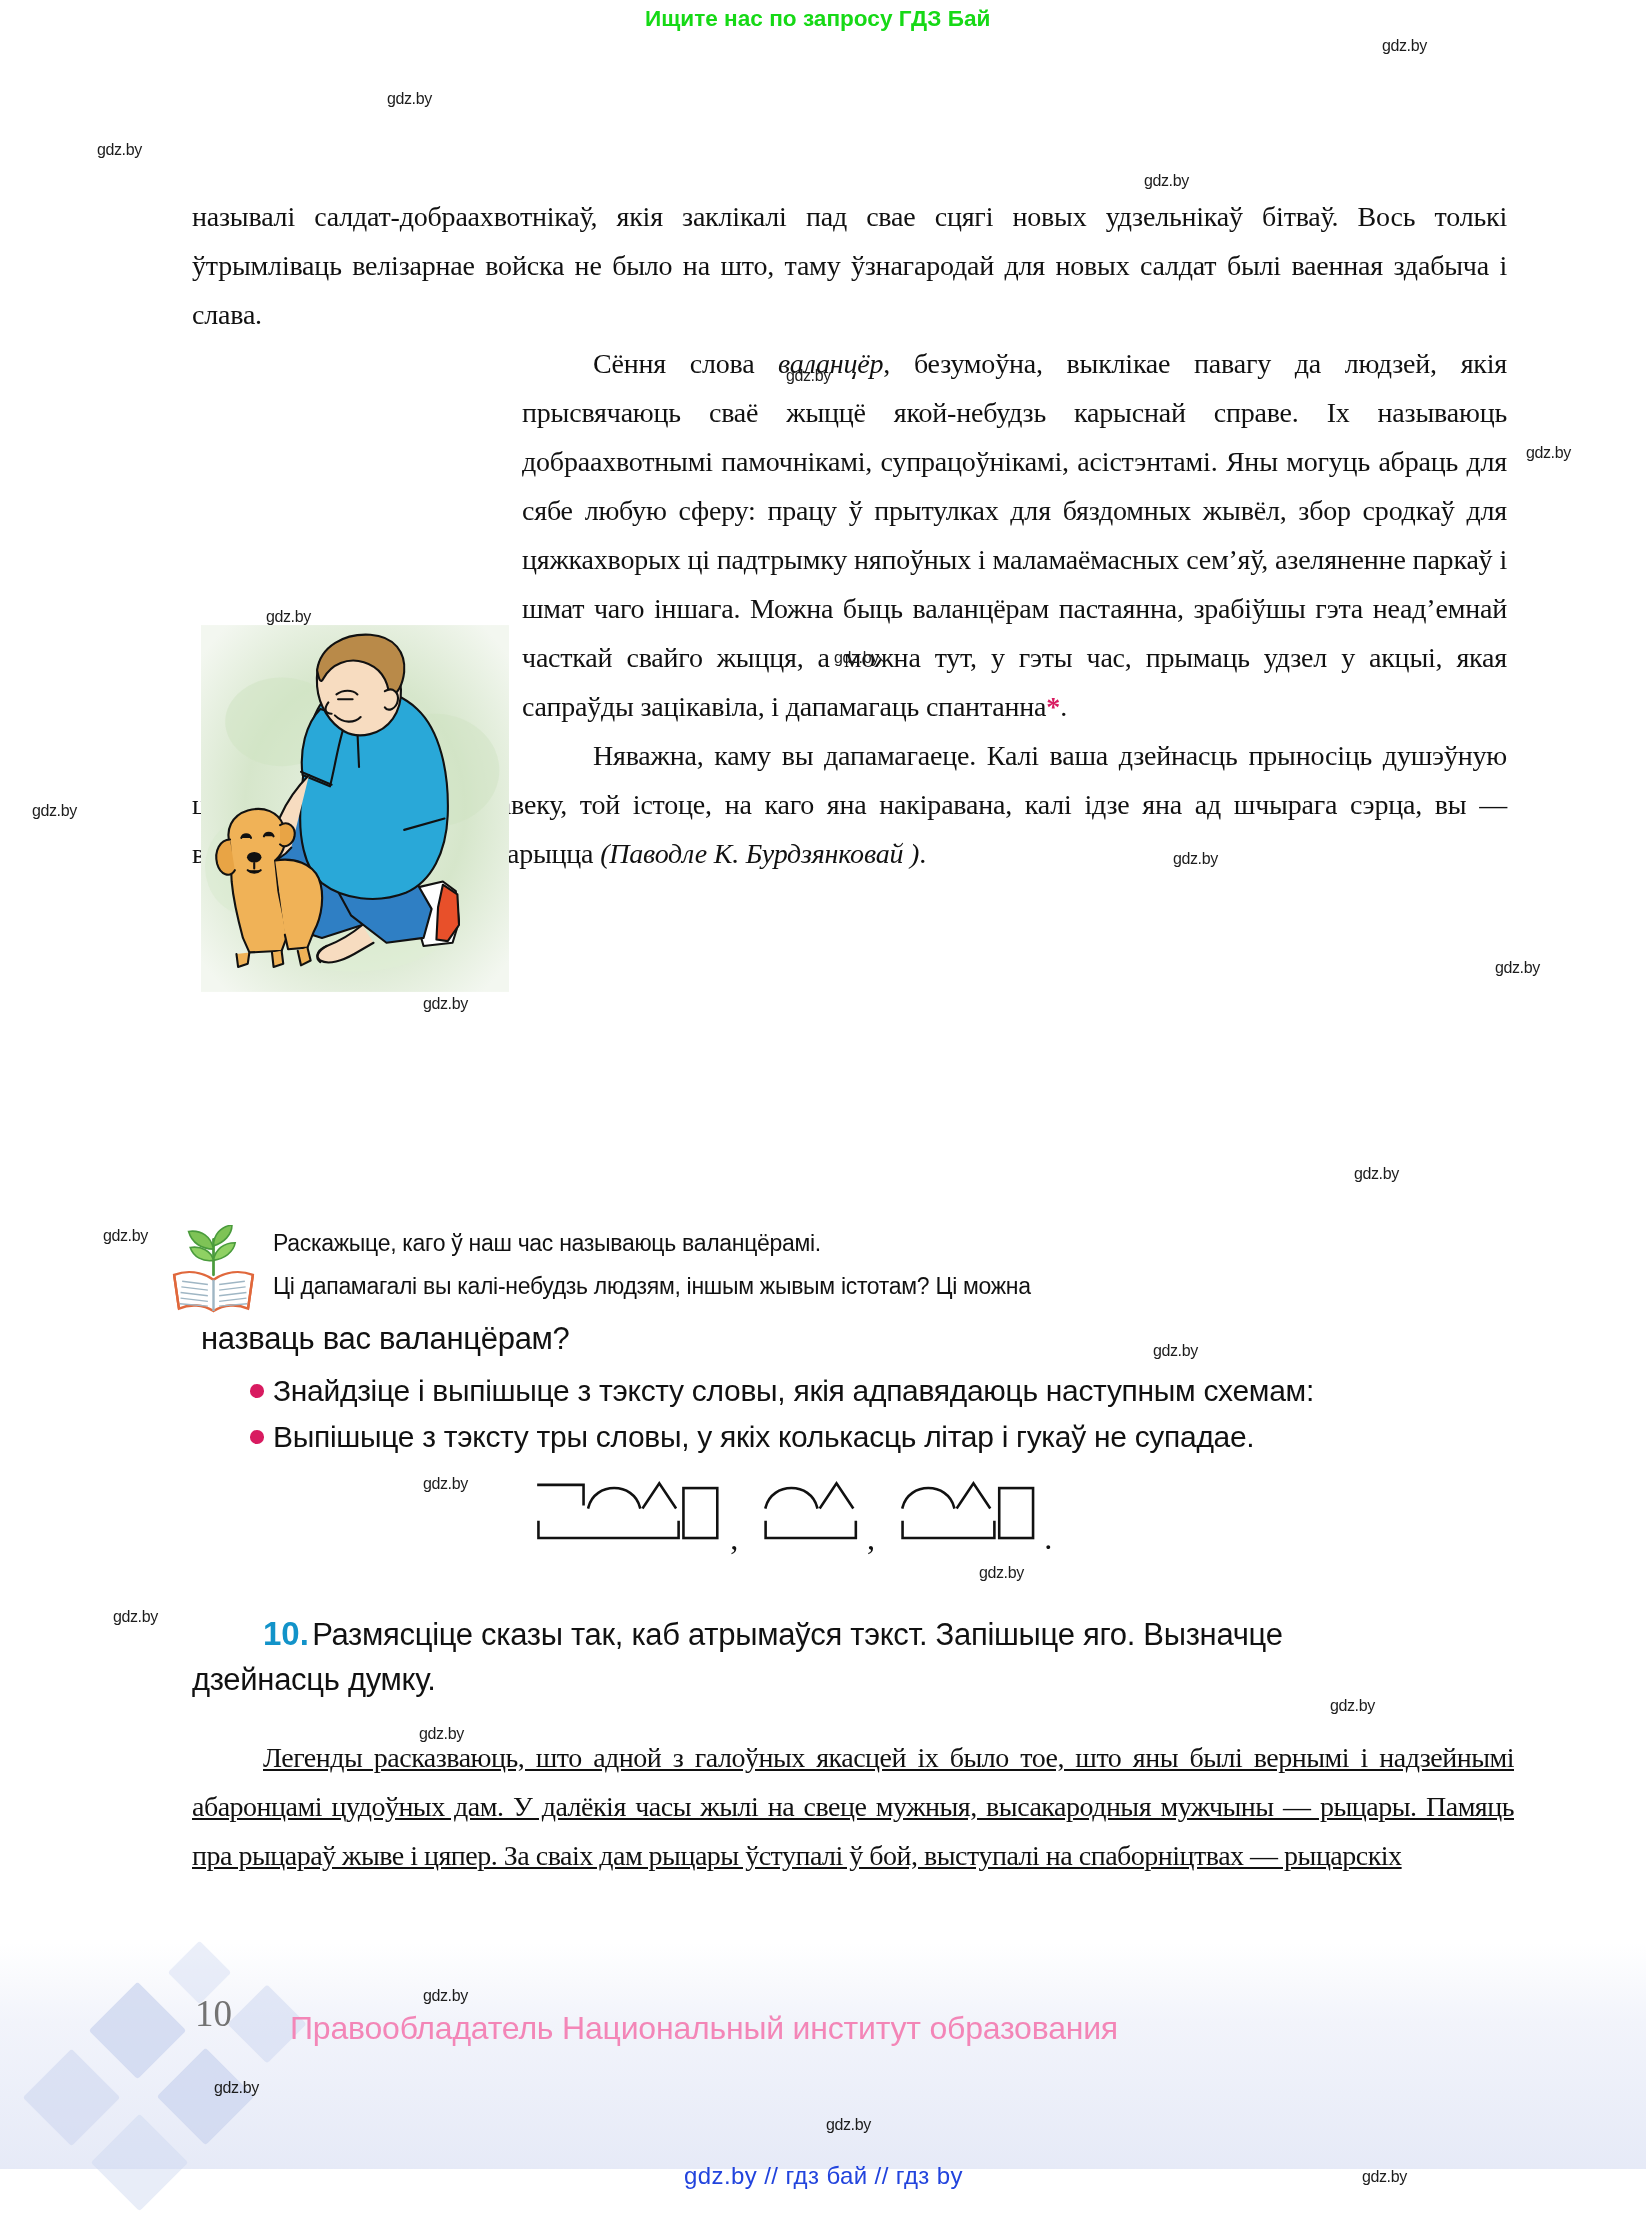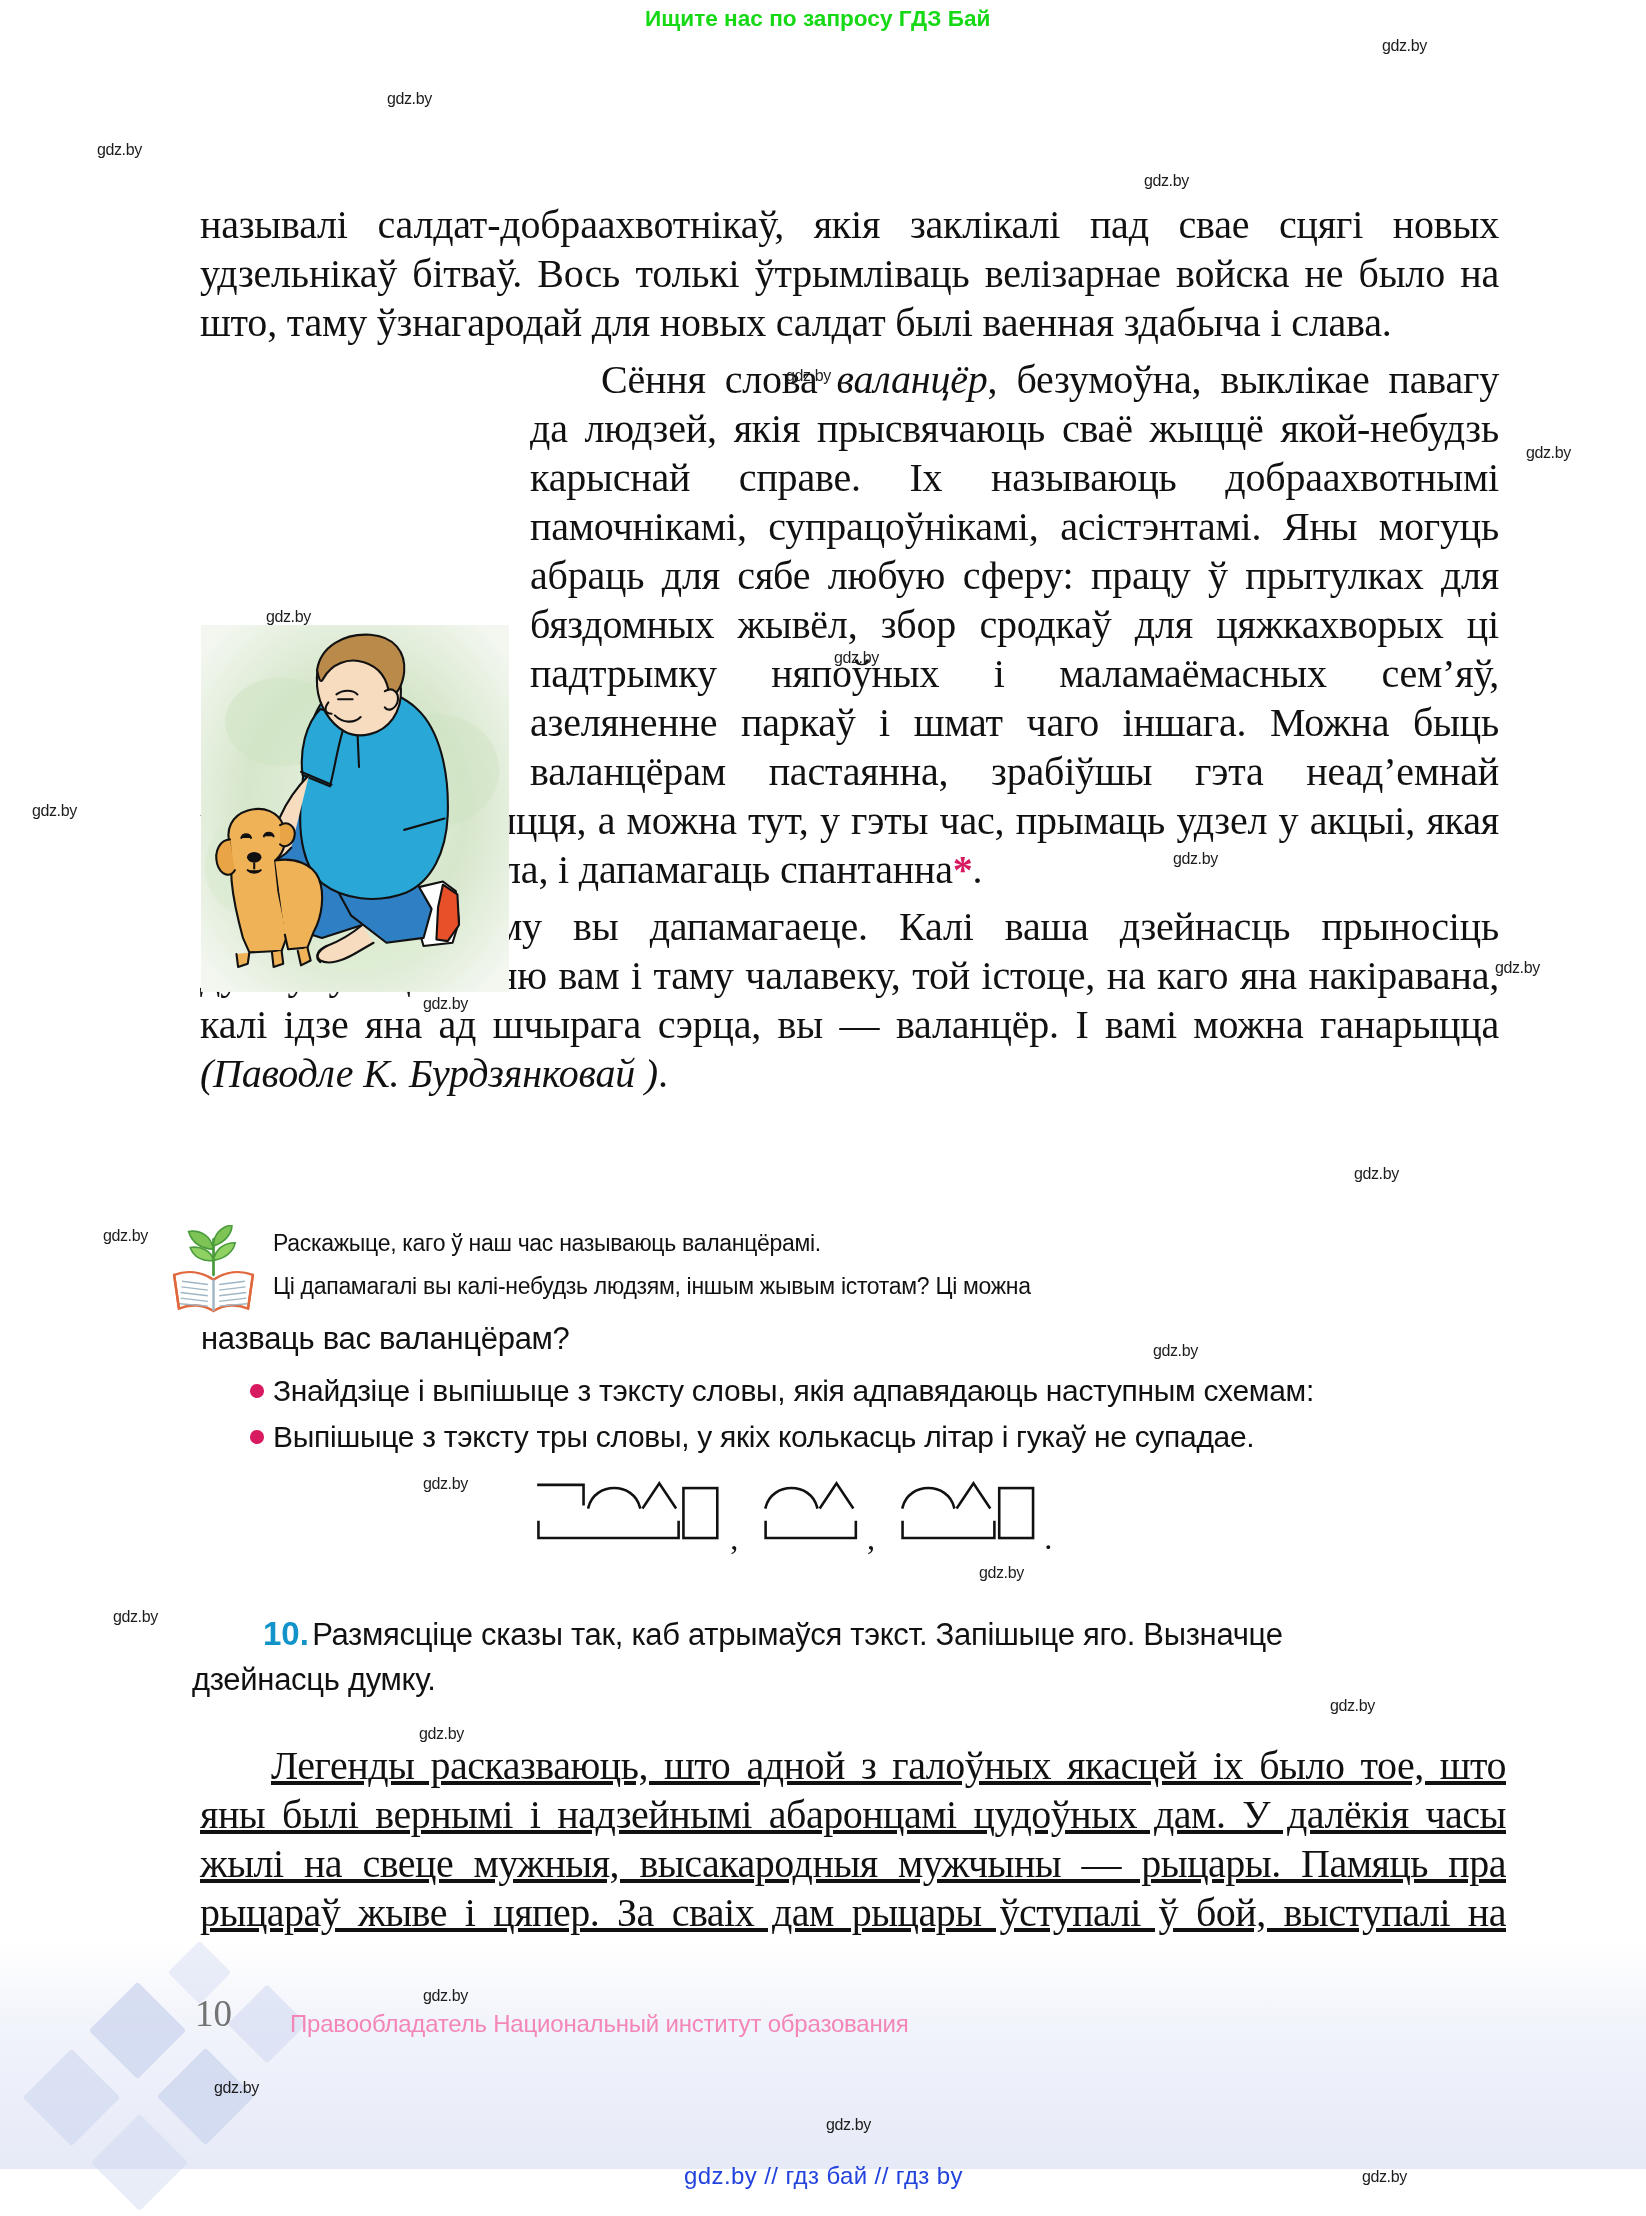--- a/index.html
+++ b/index.html
@@ -36,22 +36,22 @@
   }
 
   .col{
     position:absolute;
     left:192px;
     width:1315px;
     top:192px;
   }
 
   p.body{
-    margin:8px;
-    font-size:40px;
+    margin:0;
+    font-size:28px;
     line-height:49px;
     text-align:justify;
     text-indent:0;
     color:#111;
     font-family:"Liberation Serif", serif;
     letter-spacing:-0.2px;
   }
   p.body.indent{ text-indent:71px; }
   p.body.tight{ letter-spacing:-0.5px;text-decoration:underline; }
   .it{ font-style:italic; }
@@ -182,21 +182,21 @@
     background:#ccd6ef;
     opacity:.75;
     transform:rotate(45deg);
     border-radius:3.2px;
     z-index:3;
   }
   .copyright{
     position:absolute;
     left:290px; top:2010px;
     font-family:"Liberation Sans", sans-serif;
-    font-size:24px;
+    font-size:32px;
     color:#f386b7;
     letter-spacing:-0.2px;
     white-space:nowrap;
     z-index:25;
   }
   .footer{
     position:absolute;
     left:0; top:2162px;
     width:1647px;
     text-align:center;

